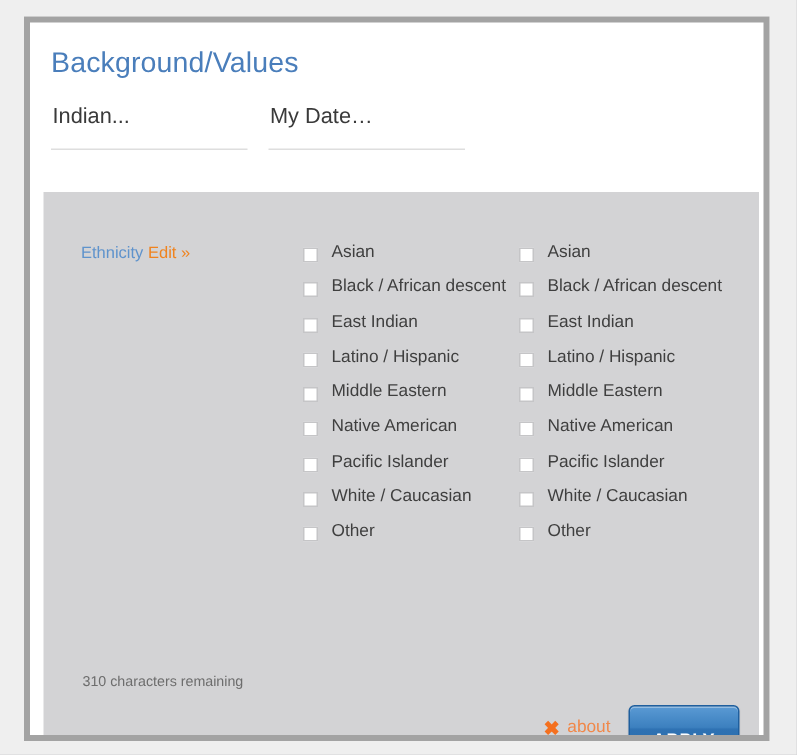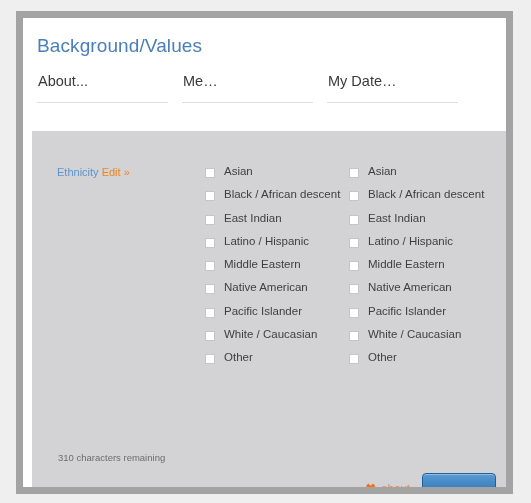--- a/index.html
+++ b/index.html
@@ -15,21 +15,21 @@
   }
 
   
   #card {
     position: absolute;
     left: 16px;
     top: 11px;
     width: 497px;
     height: 483px;
     background: #ffffff;
-    border: 7px solid #a3a3a3;
+    border: 4px solid #a3a3a3;
     box-sizing: border-box;
     overflow: hidden;
   }
 
   
   #page-title {
     position: absolute;
     left: 14px;
     top: 17px;
     font-size: 19px;
@@ -207,24 +207,21 @@
 </style>
 </head>
 <body>
 
 <div id="card">
 
   <div id="page-title">Background/Values</div>
 
   <div id="tabs">
     <div class="tab">
-      <span class="tab-label">About...</span>
-    </div>
-    <div class="tab">
-      <span class="tab-label">Me…</span>
+      <span class="tab-label">Indian...</span>
     </div>
     <div class="tab">
       <span class="tab-label">My Date…</span>
     </div>
   </div>
 
   <div id="panel">
 
     <div id="field-label">
       <span class="fl-name">Ethnicity</span>

